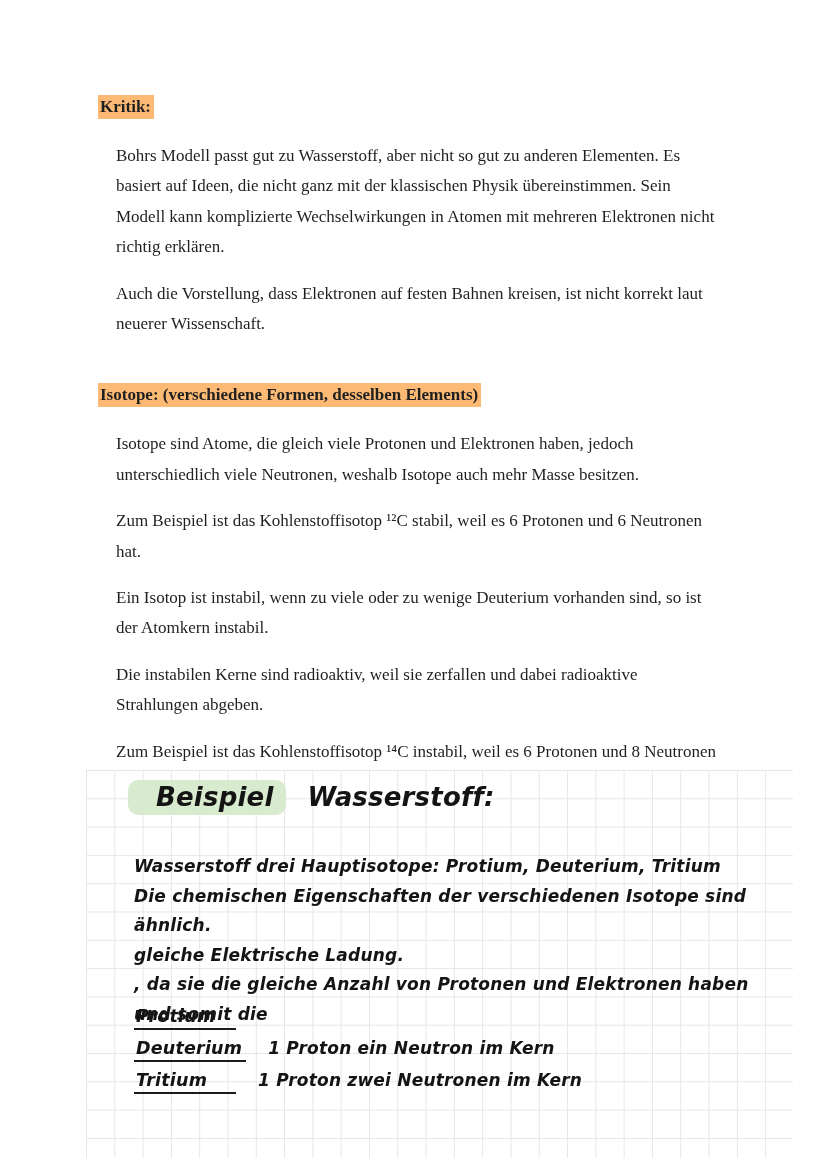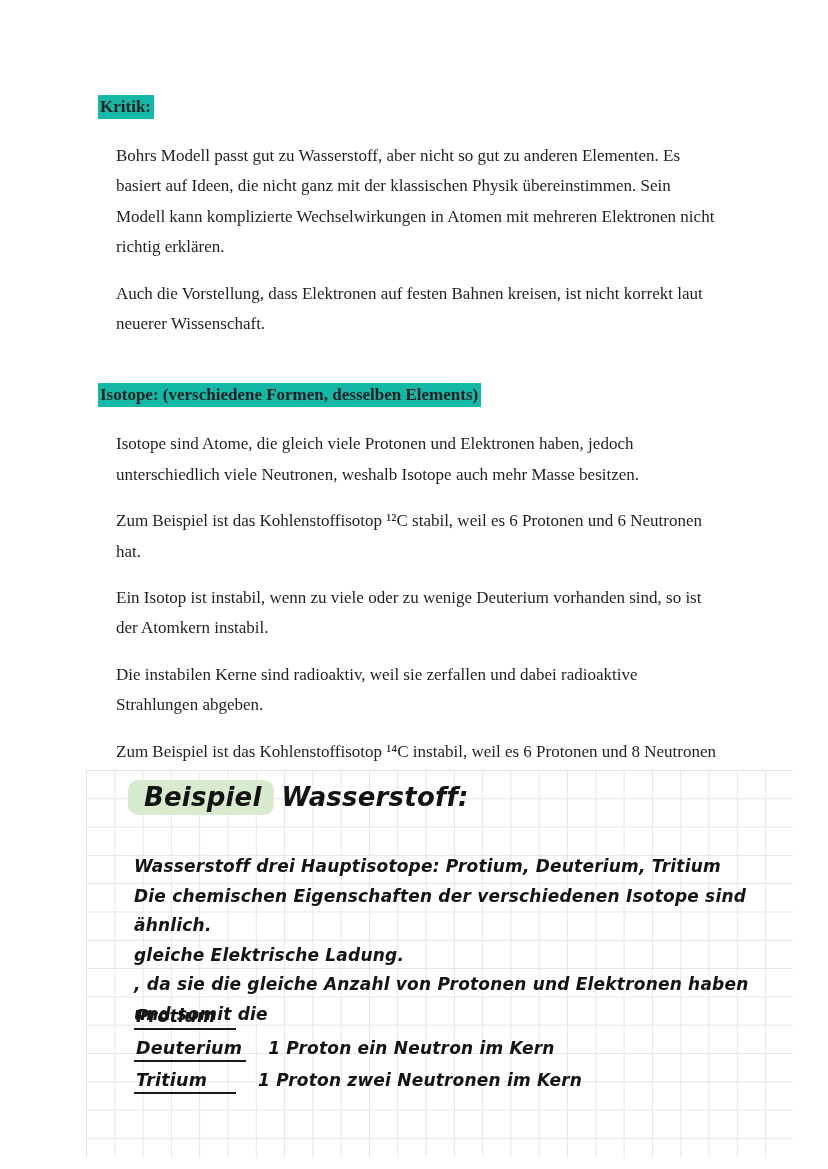--- a/index.html
+++ b/index.html
@@ -16,21 +16,21 @@
 
   
   .typed {
     position: absolute;
     left: 100px;
     top: 95px;
     width: 632px;
   }
   .heading {
     display: inline-block;
-    background: #14b8a6;
+    background: #fdba74;
     font-weight: bold;
     font-size: 17px;
     line-height: 22px;
     padding: 1px 3px 1px 2px;
     margin: 0 0 6px -2px;
   }
   .typed p {
     margin: 16px;
     font-size: 17px;
     line-height: 30.4px;
@@ -62,22 +62,22 @@
     left: 42px;
     top: 10px;
     font-size: 26px;
     font-weight: bold;
     white-space: nowrap;
   }
   .hl-green {
     display: inline-block;
     background: #d8ebcf;
     border-radius: 10px;
-    padding: 2px 12px 3px 16px;
-    margin-right: 8px;
+    padding: 2px 12px 3px 28px;
+    margin-right: 22px;
   }
   .hand-lines {
     position: absolute;
     left: 48px;
     top: 82px;
     width: 620px;
   }
   .hand-lines p {
     margin: 0;
     font-size: 17px;

